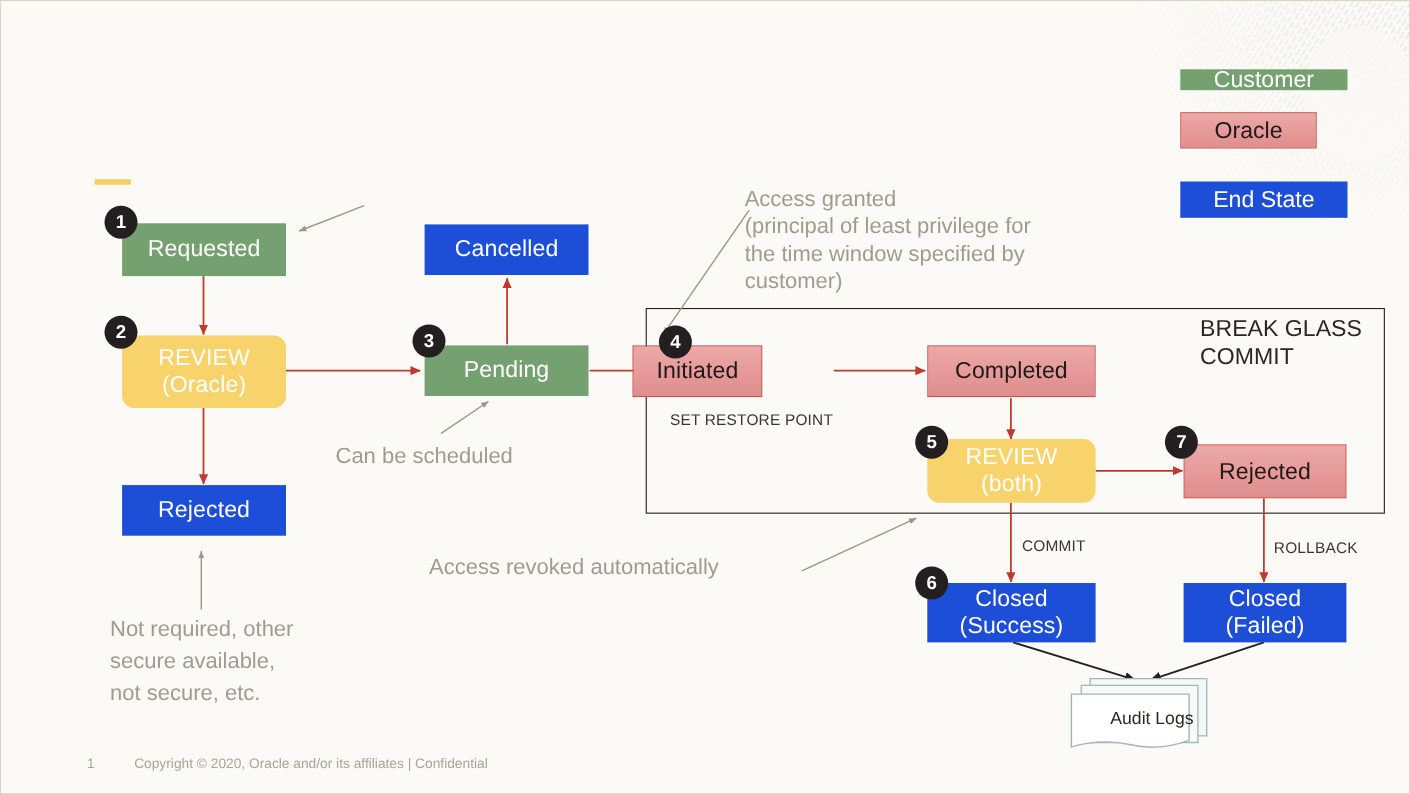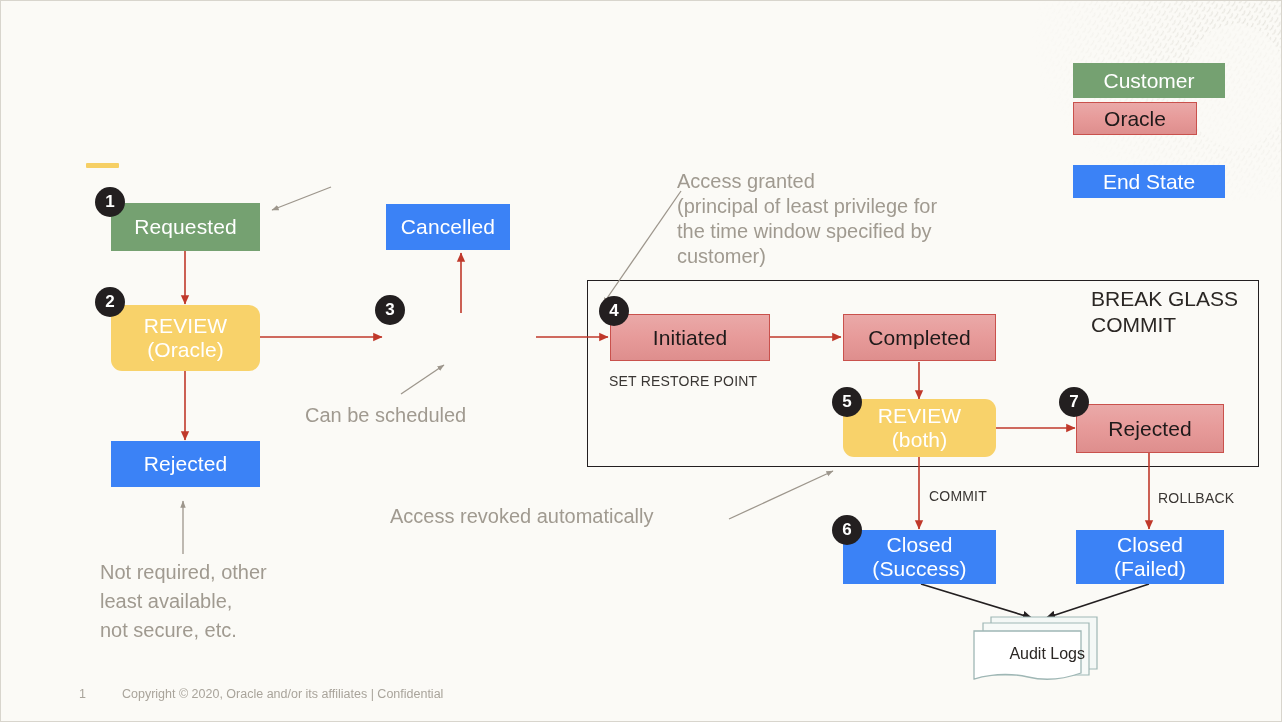--- a/index.html
+++ b/index.html
@@ -27,21 +27,21 @@
 
   
   .node{
     position:absolute;box-sizing:border-box;
     display:flex;flex-direction:column;align-items:center;justify-content:center;
     font-size:21px;line-height:24px;text-align:center;
     letter-spacing:.1px;
   }
   .node .ln{display:block;}
   .n-green{background:#75a171;color:#ffffff;}
-  .n-teal{background:#3b82f6;color:#ffffff;}
+  .n-teal{background:#1d4ed8;color:#ffffff;}
   .n-red{
     background:linear-gradient(180deg,#eaa9a8 0%,#e79b9a 48%,#de8e8d 100%);
     color:#1f1a1a;border:1px solid #c9514c;
   }
   .n-yellow{
     background:#f8d26a;color:#ffffff;border-radius:11px;
   }
 
   
   .badge{
@@ -111,21 +111,21 @@
       <mask id="tmask">
         <rect x="0" y="0" width="250" height="200" fill="url(#fade)"></rect>
       </mask>
     </defs>
     <rect x="0" y="0" width="250" height="200" fill="url(#hatch)" mask="url(#tmask)"></rect>
     <ellipse cx="205" cy="85" rx="52" ry="62" fill="#fbfaf6" opacity="0.75"></ellipse>
   </svg>
 
   <div class="accentbar"></div>
 
-  <div class="legend-box n-green" style="left:1072px;top:62px;width:152px;height:35px;">
+  <div class="legend-box n-green" style="left:1072px;top:62px;width:152px;height:19px;">
     <span>Customer</span>
   </div>
   <div class="legend-box n-red" style="left:1072px;top:101px;width:124px;height:33px;">
     <span>Oracle</span>
   </div>
   <div class="legend-box n-teal" style="left:1072px;top:164px;width:152px;height:33px;">
     <span>End State</span>
   </div>
 
   <div class="bgframe" style="left:586px;top:279px;width:672px;height:187px;"></div>
@@ -190,29 +190,32 @@
     <span class="ln">(Oracle)</span>
   </div>
   <div class="badge" style="left:94px;top:286px;">
     <span>2</span>
   </div>
 
   <div class="node n-teal" style="left:110px;top:440px;width:149px;height:46px;">
     <span class="ln">Rejected</span>
   </div>
 
-  <div class="node n-teal" style="left:385px;top:203px;width:124px;height:46px;align-items:center;">
+  <div class="node n-teal" style="left:385px;top:203px;width:149px;height:46px;align-items:center;">
     <span class="ln">Cancelled</span>
   </div>
 
+  <div class="node n-green" style="left:385px;top:313px;width:149px;height:46px;">
+    <span class="ln">Pending</span>
+  </div>
   <div class="badge" style="left:374px;top:294px;">
     <span>3</span>
   </div>
 
-  <div class="node n-red" style="left:609px;top:313px;width:160px;height:47px;align-items:center;">
+  <div class="node n-red" style="left:574px;top:313px;width:118px;height:47px;align-items:center;">
     <span class="ln">Initiated</span>
   </div>
   <div class="badge" style="left:598px;top:295px;">
     <span>4</span>
   </div>
   <div class="plainlabel" style="left:608px;top:372px;">SET RESTORE POINT</div>
 
   <div class="node n-red" style="left:842px;top:313px;width:153px;height:47px;">
     <span class="ln">Completed</span>
   </div>
@@ -264,21 +267,21 @@
     <div class="anno-title">Access granted</div>
     <div class="small">(principal of least privilege for</div>
     <div class="small">the time window specified by</div>
     <div class="small">customer)</div>
   </div>
 
   <div class="anno" style="left:389px;top:503px;">Access revoked automatically</div>
 
   <div class="anno" style="left:99px;top:557px;width:230px;line-height:29px;">
     <div>Not required, other</div>
-    <div>least available,</div>
+    <div>secure available,</div>
     <div>not secure, etc.</div>
   </div>
 
   <div class="footer">
     <span>1</span>
     <span>Copyright © 2020, Oracle and/or its affiliates  |  Confidential</span>
   </div>
 
 </div>
 

